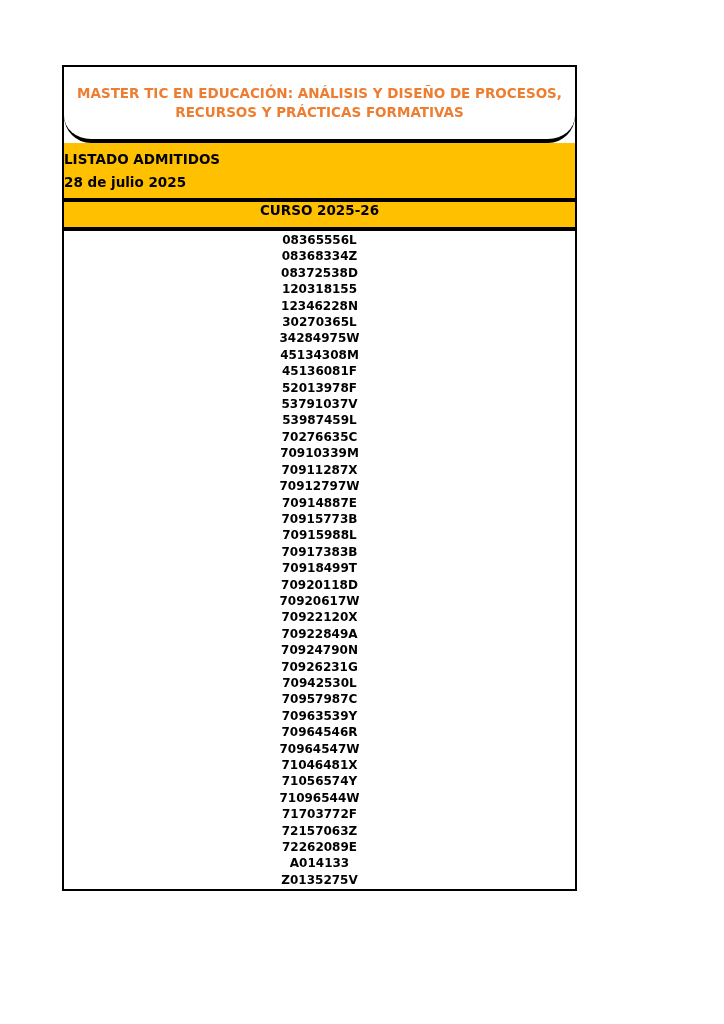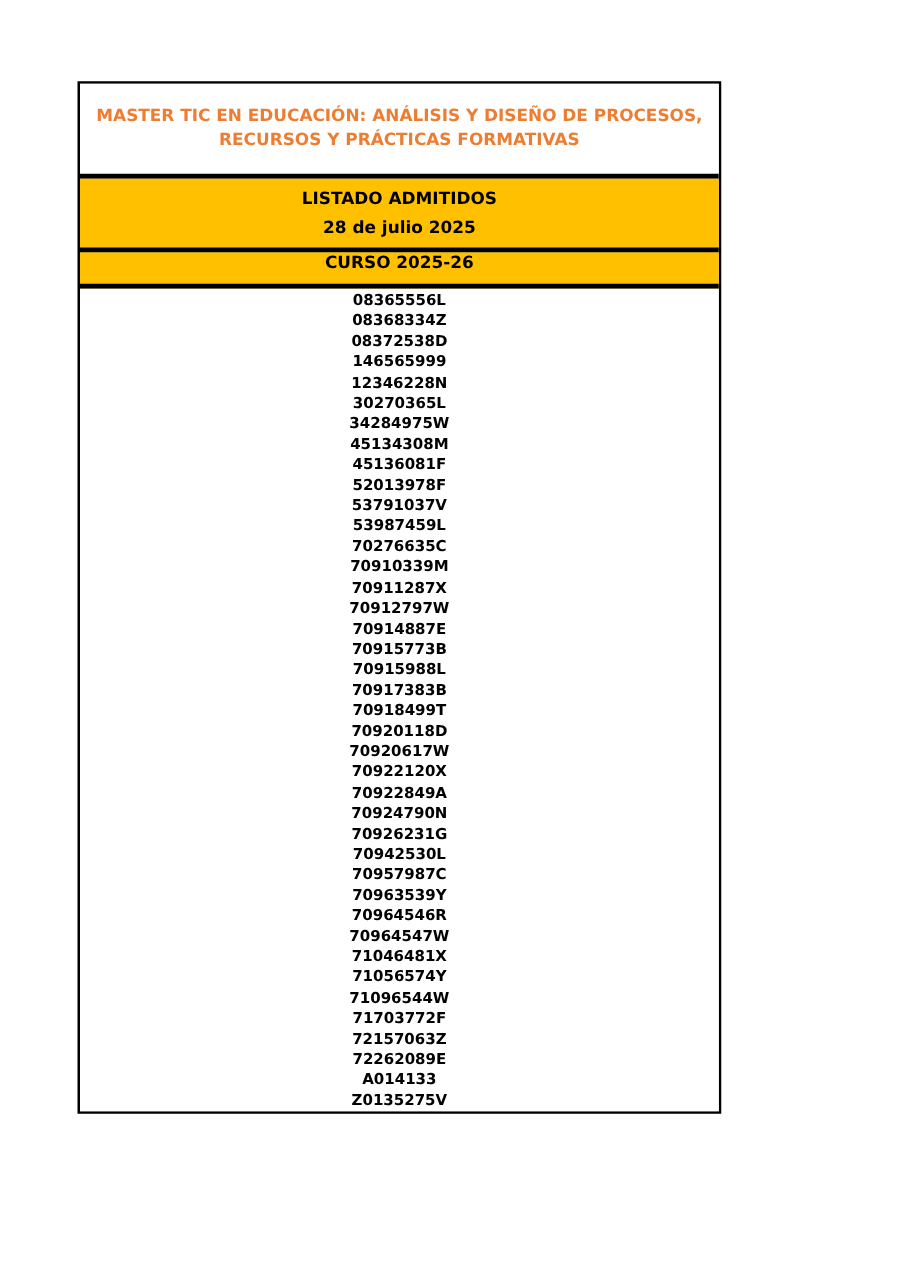--- a/index.html
+++ b/index.html
@@ -33,34 +33,35 @@
     display: flex;
     align-items: center;
     justify-content: center;
     text-align: center;
     color: var(--title-orange, #ED7D31);
     font-weight: bold;
     font-size: 13.5px;
     line-height: 19px;
     white-space: pre-line;
     background: #ffffff;
+    border-radius: 27px;
   }
   .band {
     background: var(--band-yellow, #FFC000);
     color: var(--text-black, #000000);
     font-weight: bold;
     text-align: center;
   }
   .band-tall {
     height: 55px;
     border-bottom: 4px solid var(--border-black, #000000);
     display: flex;
     flex-direction: column;
     justify-content: space-evenly;
-    align-items: center;
+    align-items: flex-start;
     font-size: 13.5px;
   }
   .band-short {
     height: 25px;
     border-bottom: 4px solid var(--border-black, #000000);
     display: flex;
     align-items: flex-start;
     justify-content: center;
     font-size: 13.5px;
   }
@@ -95,21 +96,21 @@
     </div>
 
     <div class="cell list-cell">
 
         <div class="id-row">08365556L</div>
 
         <div class="id-row">08368334Z</div>
 
         <div class="id-row">08372538D</div>
 
-        <div class="id-row">146565999</div>
+        <div class="id-row">120318155</div>
 
         <div class="id-row">12346228N</div>
 
         <div class="id-row">30270365L</div>
 
         <div class="id-row">34284975W</div>
 
         <div class="id-row">45134308M</div>
 
         <div class="id-row">45136081F</div>

